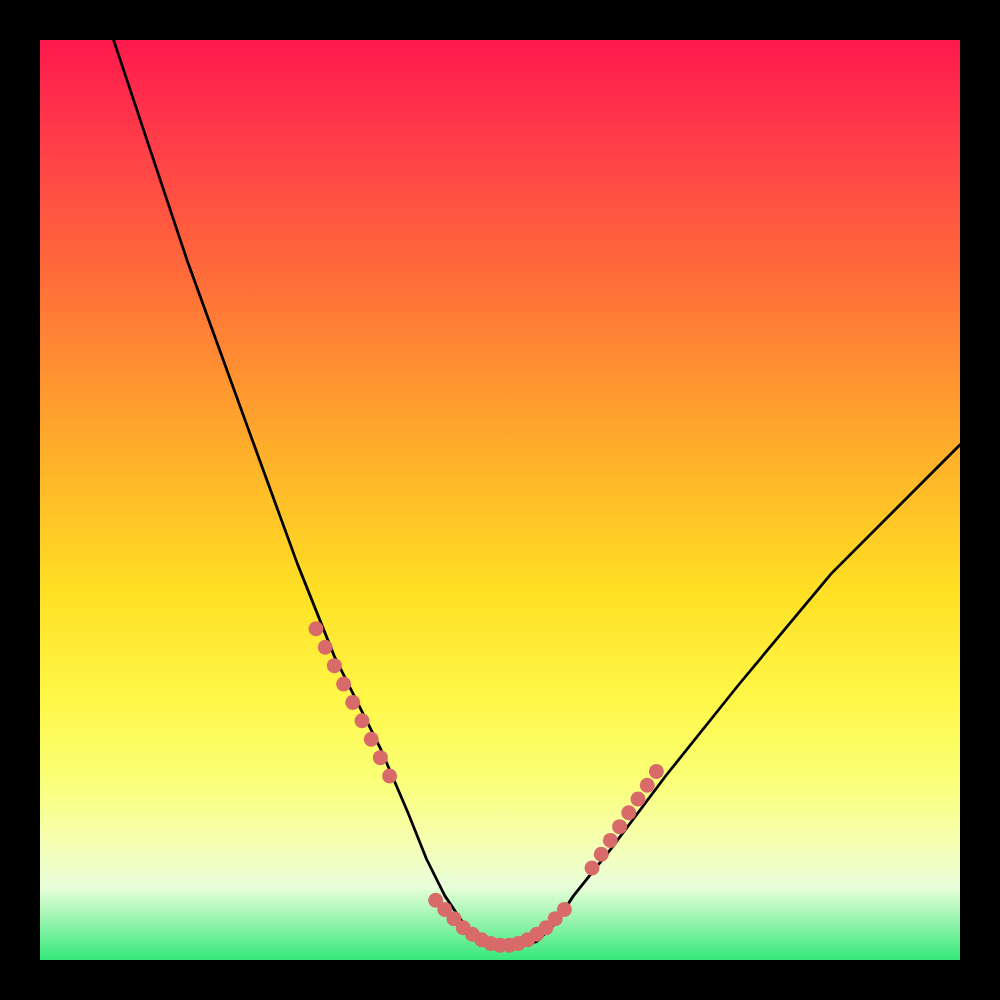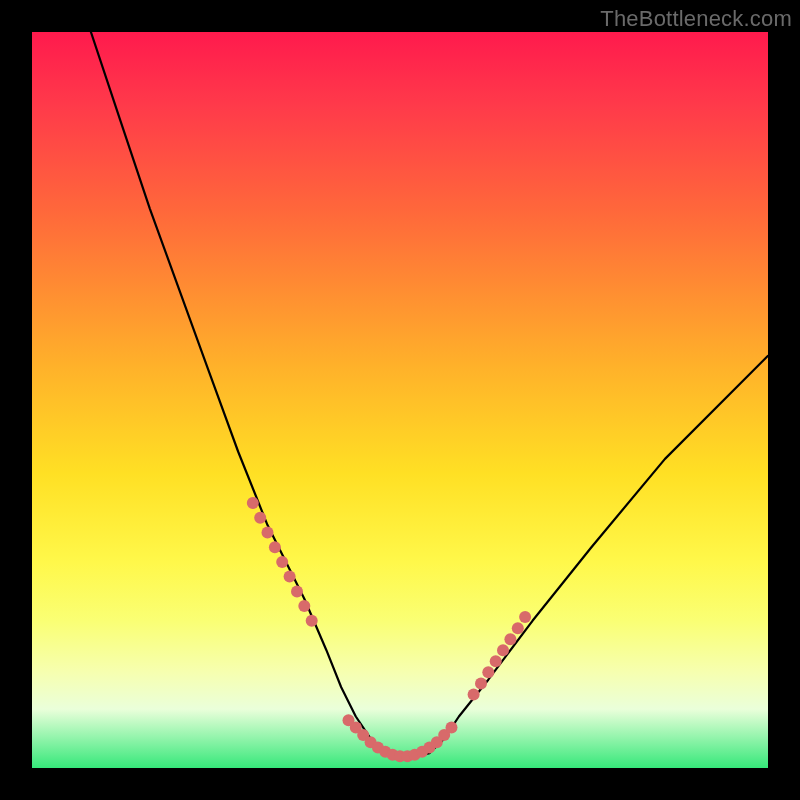--- a/index.html
+++ b/index.html
@@ -51,21 +51,20 @@
     top: 0;
     left: 0;
     width: 736px;
     height: 736px;
   }
 </style>
 </head>
 <body>
 
 <div class="frame">
-  <div class="watermark">TheBottleneck.com</div>
   <div class="plot">
     <svg class="curve" viewBox="0 0 736 736" preserveAspectRatio="none">
       <g id="curve-layer">
           <path d="M58.9 0.0 L88.3 88.3 L117.8 176.6 L147.2 257.6 L176.6 338.6 L206.1 419.5 L235.5 493.1 L272.3 566.7 L294.4 618.2 L309.1 655.0 L323.8 684.5 L338.6 706.6 L353.3 721.3 L368.0 725.0 L382.7 725.0 L397.4 721.3 L412.2 706.6 L426.9 684.5 L456.3 647.7 L500.5 588.8 L559.4 515.2 L633.0 426.9 L736.0 323.8" fill="none" stroke="#000" stroke-width="2.2" stroke-linejoin="round" stroke-linecap="round"></path>
         </g>
       <g id="marker-layer">
           <circle cx="220.8" cy="471.0" r="6" fill="#d86a6a"></circle>
           <circle cx="228.2" cy="485.8" r="6" fill="#d86a6a"></circle>
           <circle cx="235.5" cy="500.5" r="6" fill="#d86a6a"></circle>
           <circle cx="242.9" cy="515.2" r="6" fill="#d86a6a"></circle>

